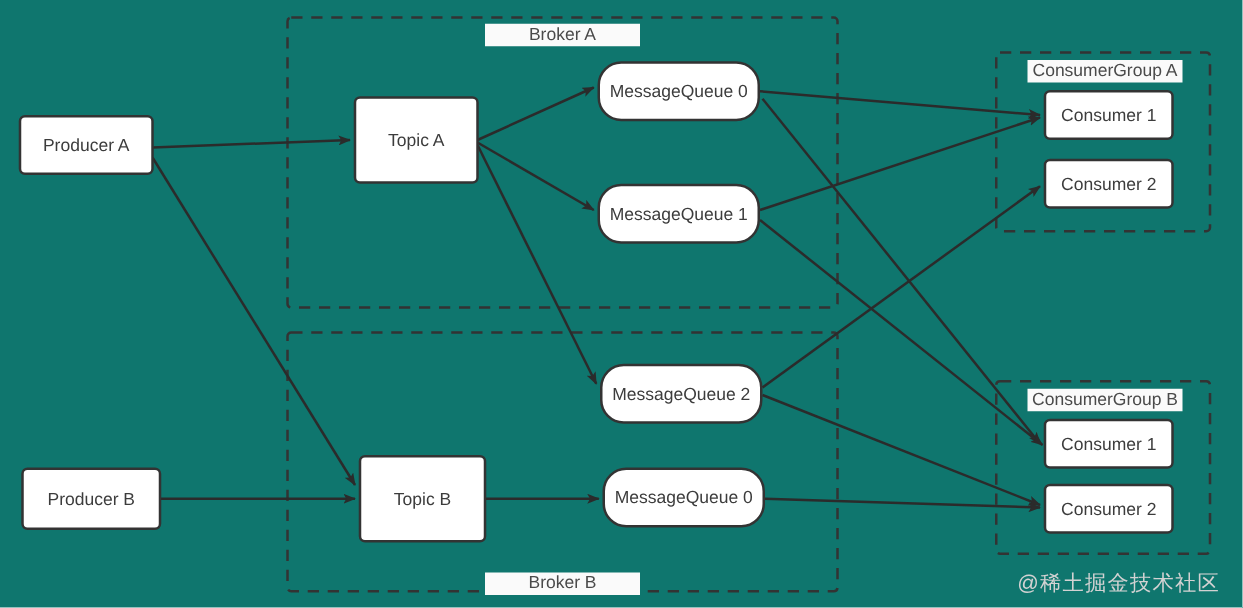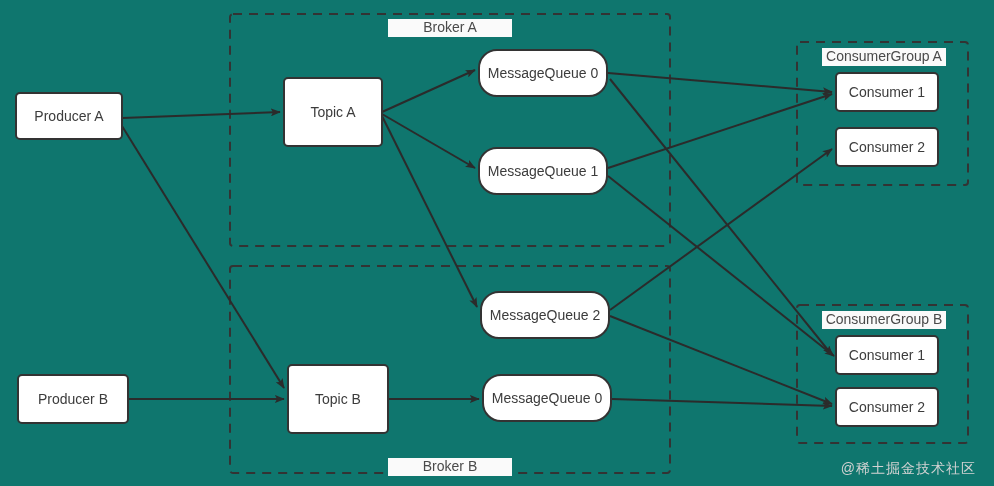--- a/index.html
+++ b/index.html
@@ -52,21 +52,21 @@
   .edge {
     fill: none;
     stroke: #2b2b2b;
     stroke-width: 2;
   }
   .watermark {
     position: absolute;
     right: 18px;
     bottom: 8px;
     font-family: "Liberation Sans", "DejaVu Sans", sans-serif;
-    font-size: 14px;
+    font-size: 17px;
     color: #d2d2d2;
     letter-spacing: 1px;
     user-select: none;
   }
 </style>
 </head>
 <body>
 
 <div id="canvas">
   <svg id="diagram" viewBox="0 0 994 486">

